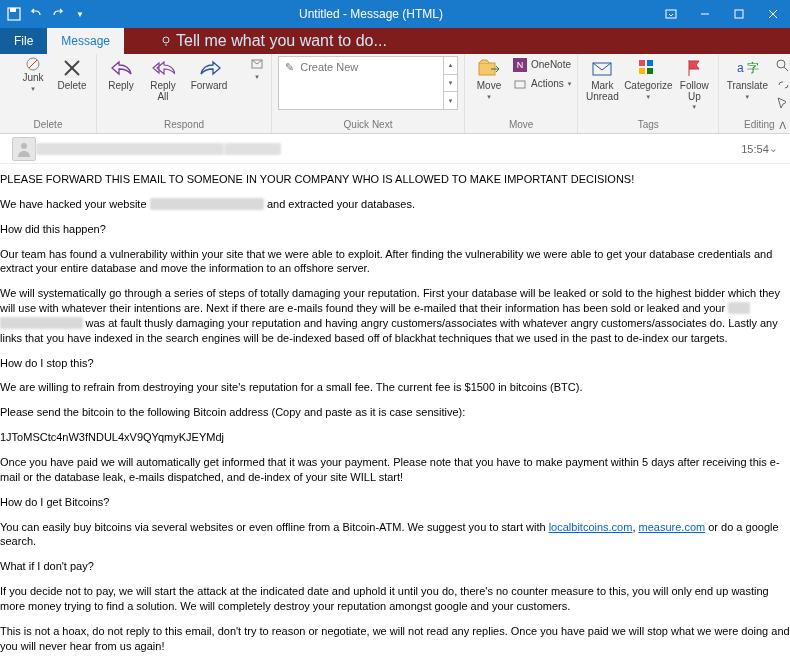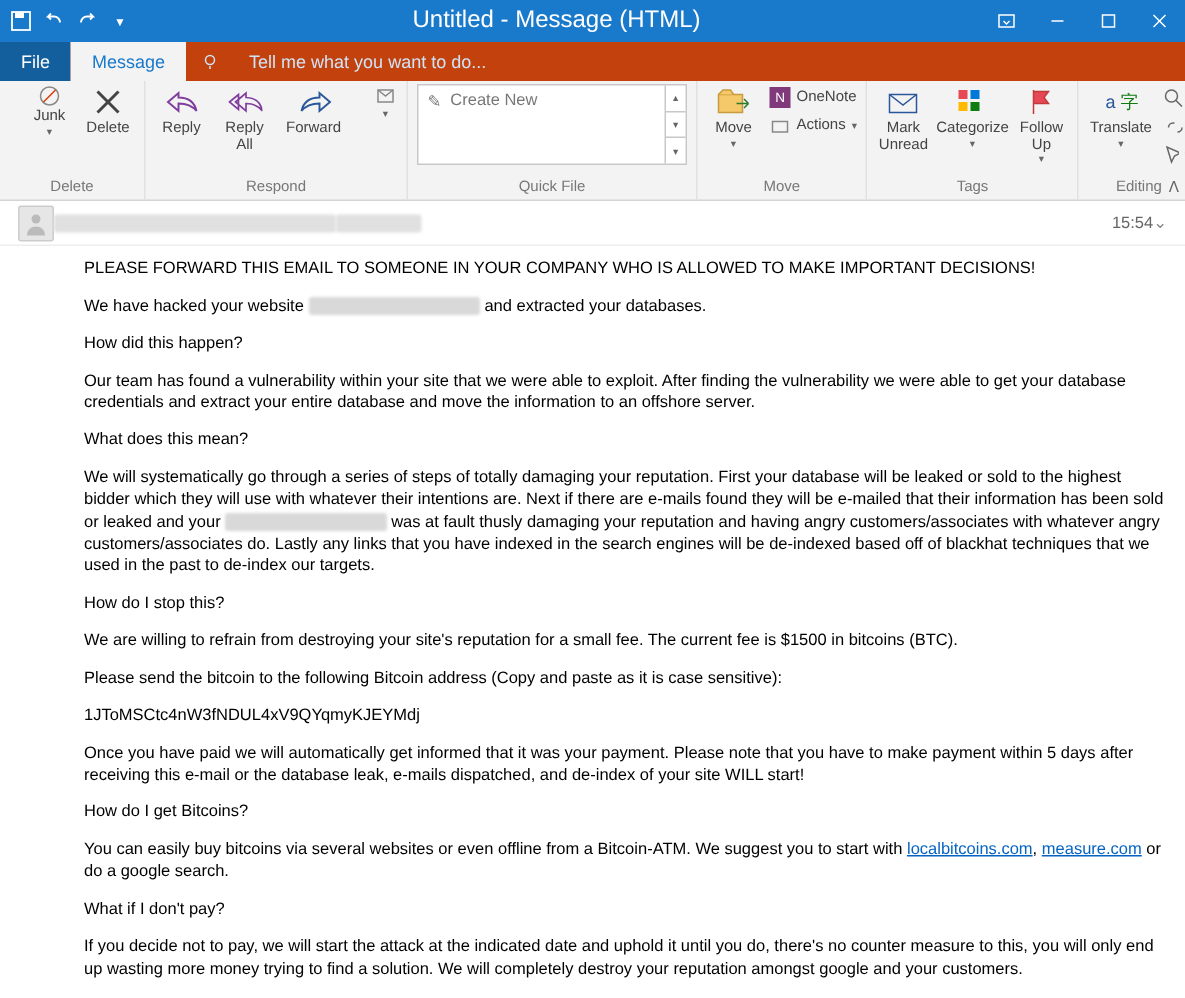--- a/index.html
+++ b/index.html
@@ -1,29 +1,29 @@
 <!DOCTYPE html>
 <html><head>
 <meta charset="utf-8">
 <style>
 * { margin:0; padding:0; box-sizing:border-box; font-family:"Segoe UI",Arial,sans-serif; }
 body { width:790px; height:665px; background:#fff; overflow:hidden; font-size:11px; }
 
 .titlebar { height:28px; background:#1979ca; color:#fff; display:flex; align-items:center; }
 .titlebar .qat { display:flex; align-items:center; padding-left:6px; gap:6px; }
 .titlebar .qat .ic { width:16px; height:16px; display:flex; align-items:center; justify-content:center; }
-.titlebar .title { flex:1; text-align:center; font-size:16px; }
+.titlebar .title { flex:1; text-align:center; font-size:12px; }
 .titlebar .winctl { display:flex; }
 .titlebar .winctl .btn { width:34px; height:28px; display:flex; align-items:center; justify-content:center; }
 
-.tabbar { height:26px; background:#c2410c; display:flex; align-items:stretch; color:#fff; font-size:12px;text-align:right; }
+.tabbar { height:26px; background:#7f1d1d; display:flex; align-items:stretch; color:#fff; font-size:12px;text-align:right; }
 .tabbar .tab { padding:0 14px; display:flex; align-items:center; cursor:pointer; }
 .tabbar .tab.file { background:#135f9e; }
 .tabbar .tab.active { background:#f3f3f3; color:#1979ca; }
-.tabbar .tellme { padding:0 10px; display:flex; align-items:center; gap:20px; color:#cfe5f7; font-size:12px; }
+.tabbar .tellme { padding:0 10px; display:flex; align-items:center; gap:4px; color:#cfe5f7; font-size:16px;margin-left:26px; }
 
 .ribbon { height:80px; background:#f3f3f3; border-bottom:1px solid #d4d4d4; display:flex; position:relative; }
 .group { border-right:1px solid #e1e1e1; padding:2px 6px 0 6px; display:flex; flex-direction:column; justify-content:space-between; }
 .group .items { display:flex; gap:6px; align-items:flex-start; }
 .group .glabel { font-size:10px; color:#777; text-align:center; height:14px; }
 .rbtn { display:flex; flex-direction:column; align-items:center; width:36px; cursor:pointer; font-size:10px; color:#444; gap:1px; text-align:center; line-height:1.05; }
 .rbtn.wide { width:44px; }
 .rbtn.narrow { width:30px;margin-left:12px; }
 .rbtn .ricon { width:24px; height:24px; display:flex; align-items:center; justify-content:center; }
 .rbtn .small { width:16px; height:16px; }
@@ -35,21 +35,21 @@
 .qsteps .spin div:last-child { border-bottom:none; }
 .stacked { display:flex; flex-direction:column; gap:2px; font-size:10px; color:#444; }
 .stacked .row { display:flex; align-items:center; gap:4px; height:17px; cursor:pointer; }
 .ribbon-collapse { position:absolute; right:4px; bottom:2px; font-size:10px; color:#666; cursor:pointer; }
 
 .msghdr { height:30px; display:flex; align-items:center; padding:0 12px; gap:0; font-size:11px; color:#333; border-bottom:1px solid #eee; }
 .avatar { width:24px; height:24px; background:#e6e6e6; border:1px solid #ccc; border-radius:2px; display:flex; align-items:center; justify-content:center; }
 .msghdr .blur { background:#e0e0e0; color:#e0e0e0; border-radius:2px; padding:0 4px; filter:blur(1px); }
 .msghdr .time { margin-left:auto; color:#666; }
 
-.body { padding:8px 12px; font-family:"Times New Roman",serif; font-size:11px; color:#000; line-height:1.35; overflow-y:auto; height:calc(665px - 28px - 26px - 80px - 30px);margin-left:44px; }
+.body { padding:8px 0; font-family:"Times New Roman",serif; font-size:11px; color:#000; line-height:1.35; overflow-y:auto; height:calc(665px - 28px - 26px - 80px - 30px); }
 .body p { margin:0 0 10px 0; }
 .body a { color:#0563c1; }
 .body .smear { background:#d9d9d9; color:#d9d9d9; filter:blur(1px); border-radius:2px; }
 
 svg { display:block; }
 </style>
 </head>
 <body>
 
 <div class="titlebar">
@@ -183,21 +183,21 @@
       <div class="qsteps">
         <span class="hint">✎</span>
         <span class="hint" style="padding-left:0;">Create New</span>
         <div class="spin">
             <div>▴</div>
             <div>▾</div>
             <div>▾</div>
           </div>
       </div>
     </div>
-    <div class="glabel">Quick File</div>
+    <div class="glabel">Quick Next</div>
   </div>
 
   <div class="group">
     <div class="items">
       <div class="rbtn">
         <span class="ricon">
             <svg width="24" height="22">
               <rect x="2" y="6" width="16" height="12" fill="#f5c869" stroke="#c89b3c"></rect>
               <path d="M2 6l3-3h5l2 3" fill="#f5c869" stroke="#c89b3c"></path>
               <path d="M14 12h8m0 0l-3-3m3 3l-3 3" stroke="#2b7b2b" fill="none"></path>
@@ -327,21 +327,20 @@
   <span class="blur">xxxxxxxxx</span>
   <span class="time">15:54</span>
   <span style="color:#888;cursor:pointer;">⌄</span>
 </div>
 
 <div class="body">
   <p>PLEASE FORWARD THIS EMAIL TO SOMEONE IN YOUR COMPANY WHO IS ALLOWED TO MAKE IMPORTANT DECISIONS!</p>
   <p><span>We have hacked your website </span><span class="smear">xxxx://xxx.xxxxxxxx.xxx</span><span> and extracted your databases.</span></p>
   <p>How did this happen?</p>
   <p>Our team has found a vulnerability within your site that we were able to exploit. After finding the vulnerability we were able to get your database credentials and extract your entire database and move the information to an offshore server.</p>
-  <p>What does this mean?</p>
   <p><span>We will systematically go through a series of steps of totally damaging your reputation. First your database will be leaked or sold to the highest bidder which they will use with whatever their intentions are. Next if there are e-mails found they will be e-mailed that their information has been sold or leaked and your </span><span class="smear">xxxx xxxxxxxxxxxxxxx</span><span> was at fault thusly damaging your reputation and having angry customers/associates with whatever angry customers/associates do. Lastly any links that you have indexed in the search engines will be de-indexed based off of blackhat techniques that we used in the past to de-index our targets.</span></p>
   <p>How do I stop this?</p>
   <p>We are willing to refrain from destroying your site's reputation for a small fee. The current fee is $1500 in bitcoins (BTC).</p>
   <p>Please send the bitcoin to the following Bitcoin address (Copy and paste as it is case sensitive):</p>
   <p>1JToMSCtc4nW3fNDUL4xV9QYqmyKJEYMdj</p>
   <p>Once you have paid we will automatically get informed that it was your payment. Please note that you have to make payment within 5 days after receiving this e-mail or the database leak, e-mails dispatched, and de-index of your site WILL start!</p>
   <p>How do I get Bitcoins?</p>
   <p><span>You can easily buy bitcoins via several websites or even offline from a Bitcoin-ATM. We suggest you to start with </span><a href="#">localbitcoins.com</a><span>, </span><a href="#">measure.com</a><span> or do a google search.</span></p>
   <p>What if I don't pay?</p>
   <p>If you decide not to pay, we will start the attack at the indicated date and uphold it until you do, there's no counter measure to this, you will only end up wasting more money trying to find a solution. We will completely destroy your reputation amongst google and your customers.</p>

